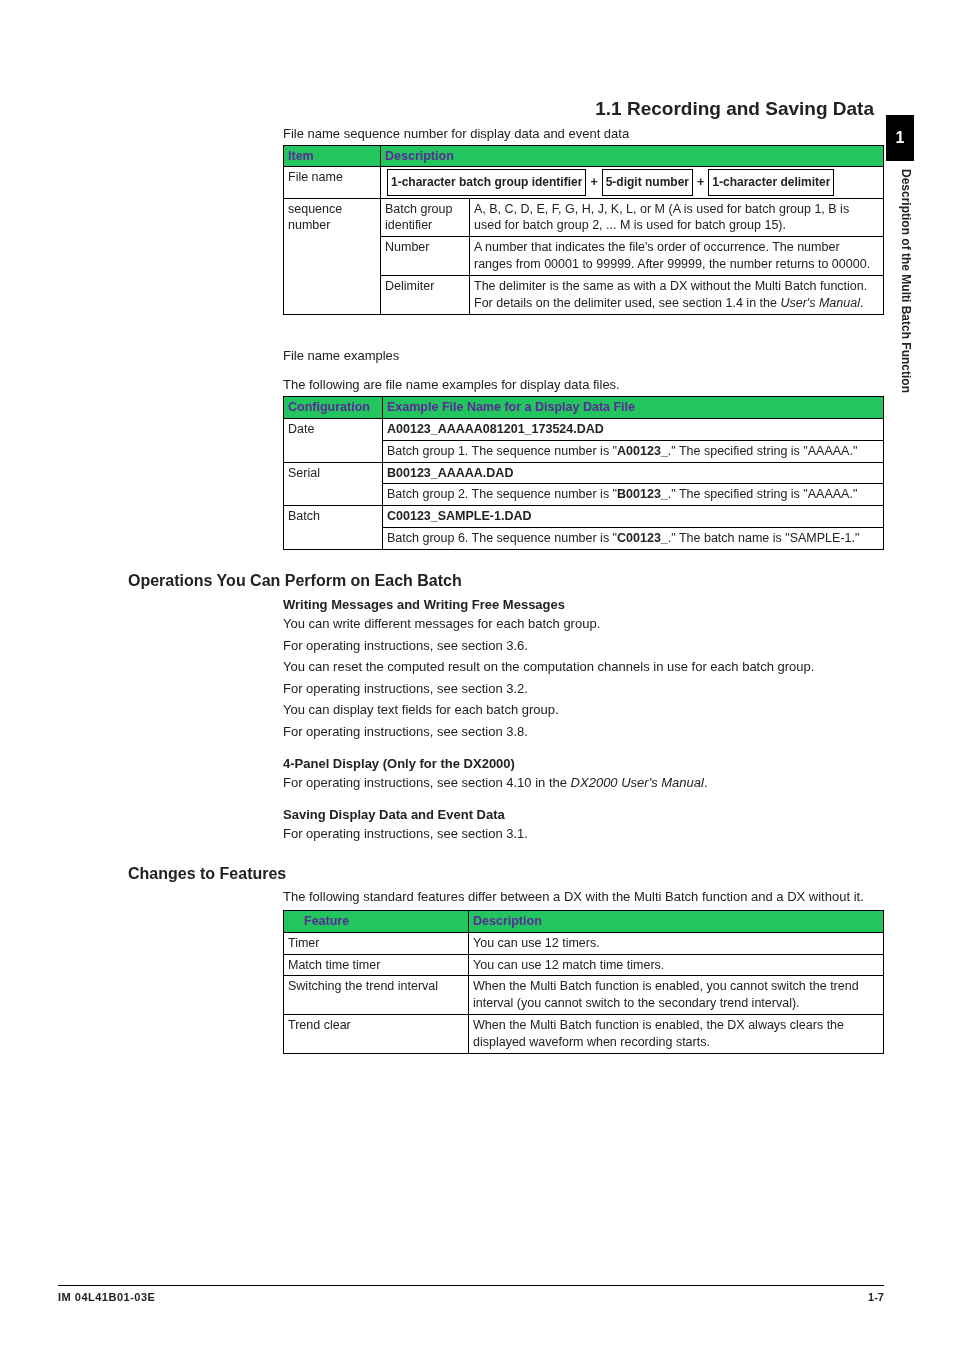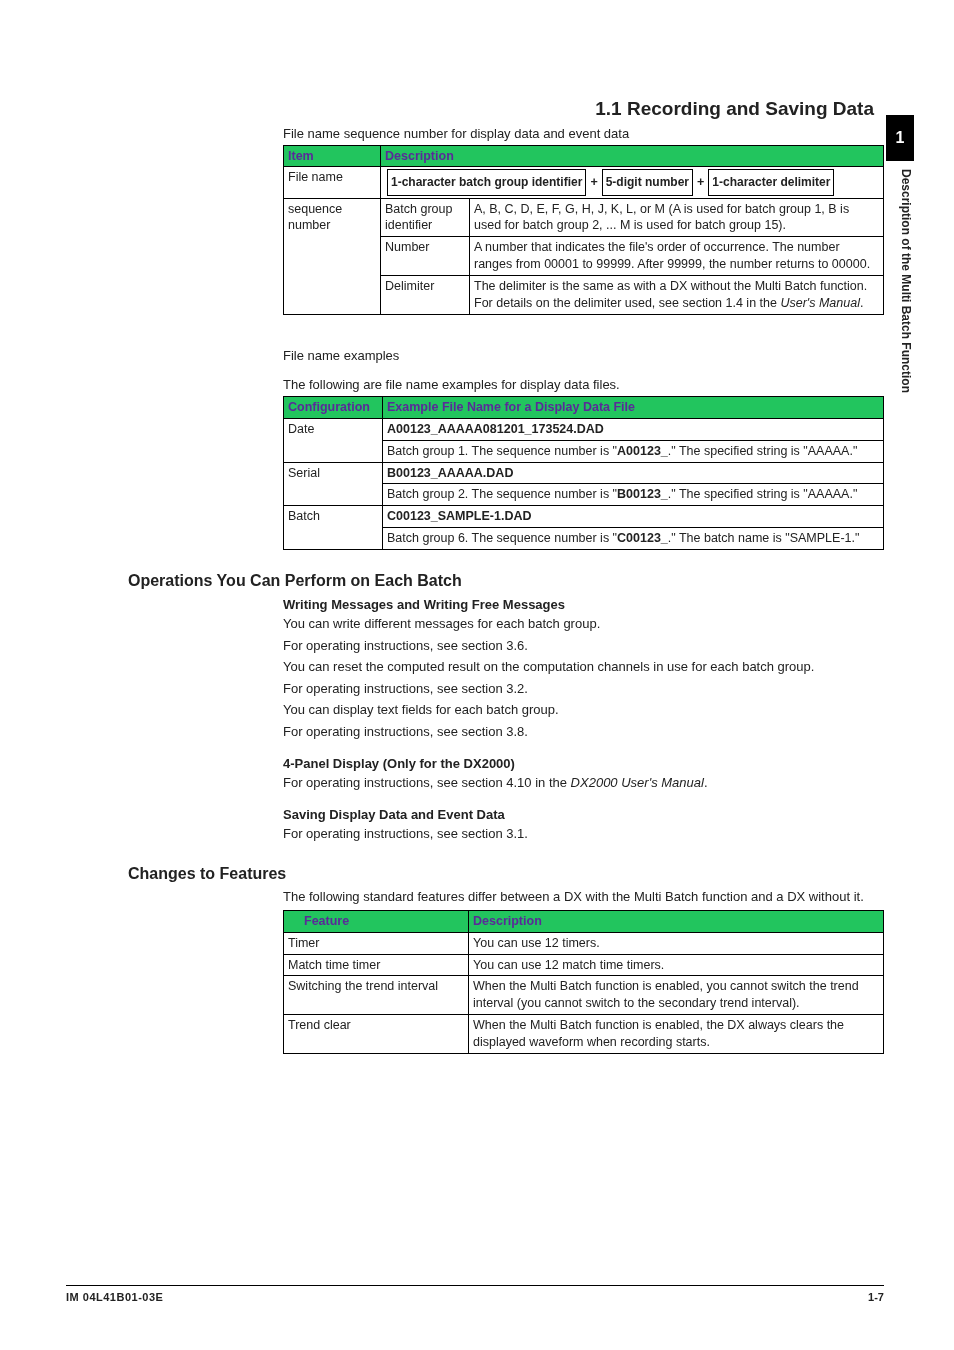--- a/index.html
+++ b/index.html
@@ -89,21 +89,21 @@
   .h3 {
     font-weight: bold;
     font-size: 13px;
     margin: 14px 0 2px 0;
   }
   .h3.first { margin-top: 0; }
   .para { margin: 0 0 4px 0; }
   .gap { height: 10px; }
   .footer {
     position: absolute;
-    left: 66px; right: 70px; bottom: 45px;
+    left: 58px; right: 70px; bottom: 45px;
     border-top: 1px solid #000;
     padding-top: 4px;
     display: flex;
     justify-content: space-between;
     font-size: 11px;
   }
   .footer .l { font-weight: bold; letter-spacing: .5px; }
   .footer .r { font-weight: bold; }
   .italic { font-style: italic; }
   b { font-weight: bold; }

